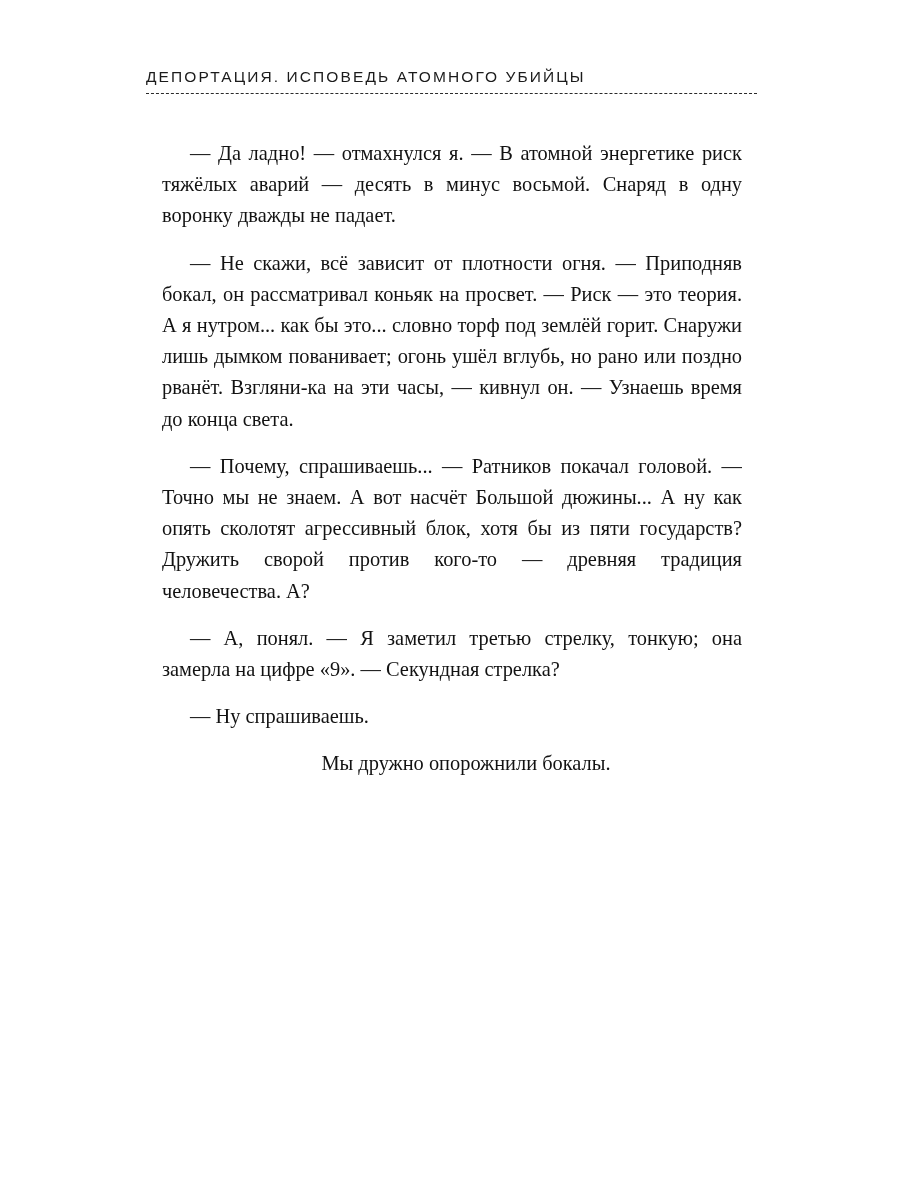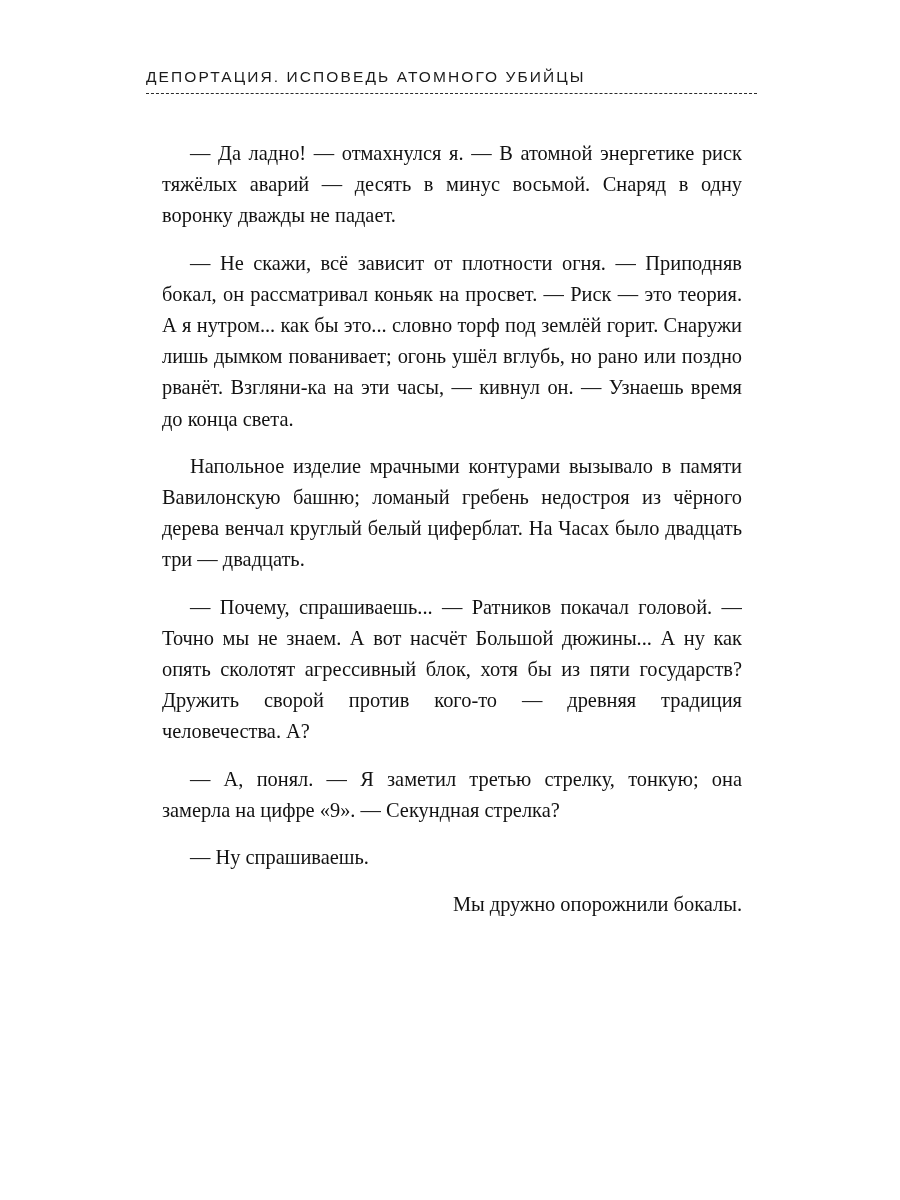--- a/index.html
+++ b/index.html
@@ -57,21 +57,21 @@
     text-justify: inter-word;
     hyphens: manual;
   }
 
   .textblock p {
     margin: 16px;
     text-indent: 28px;
   }
 
   .textblock p:last-child {
-    text-align: right;
+    text-align: center;
   }
 
   sup.fn-ref {
     font-size: 0.62em;
     vertical-align: super;
     line-height: 0;
   }
 
   
   .footnote-area {
@@ -123,21 +123,20 @@
 <div class="page">
 
   <div class="running-head-wrap">
     <div class="running-head">Депортация. Исповедь атомного убийцы</div>
     <div class="head-rule"></div>
   </div>
 
   <div class="textblock">
     <p>— Да ладно! — отмахнулся я. — В атомной энергетике риск тяжёлых аварий — десять в минус восьмой. Снаряд в одну воронку дважды не падает.</p>
     <p>— Не скажи, всё зависит от плотности огня. — Приподняв бокал, он рассматривал коньяк на просвет. — Риск — это теория. А я нутром... как бы это... словно торф под землёй горит. Снаружи лишь дымком пованивает; огонь ушёл вглубь, но рано или поздно рванёт. Взгляни-ка на эти часы, — кивнул он. — Узнаешь время до конца света.</p>
-    <p>Напольное изделие мрачными контурами вызывало в памяти Вавилонскую башню; ломаный гребень недостроя из чёрного дерева венчал круглый белый циферблат. На Часах было двадцать три — двадцать.</p>
     <p>— Почему, спрашиваешь... — Ратников покачал головой. — Точно мы не знаем. А вот насчёт Большой дюжины... А ну как опять сколотят агрессивный блок, хотя бы из пяти государств? Дружить сворой против кого-то — древняя традиция человечества. А?</p>
 
 
     <p>— А, понял. — Я заметил третью стрелку, тонкую; она замерла на цифре «9». — Секундная стрелка?</p>
     <p>— Ну спрашиваешь.</p>
     <p>Мы дружно опорожнили бокалы.</p>
   </div>
 
   <div class="footnote-area">
     <div class="footnote-rule"></div>

